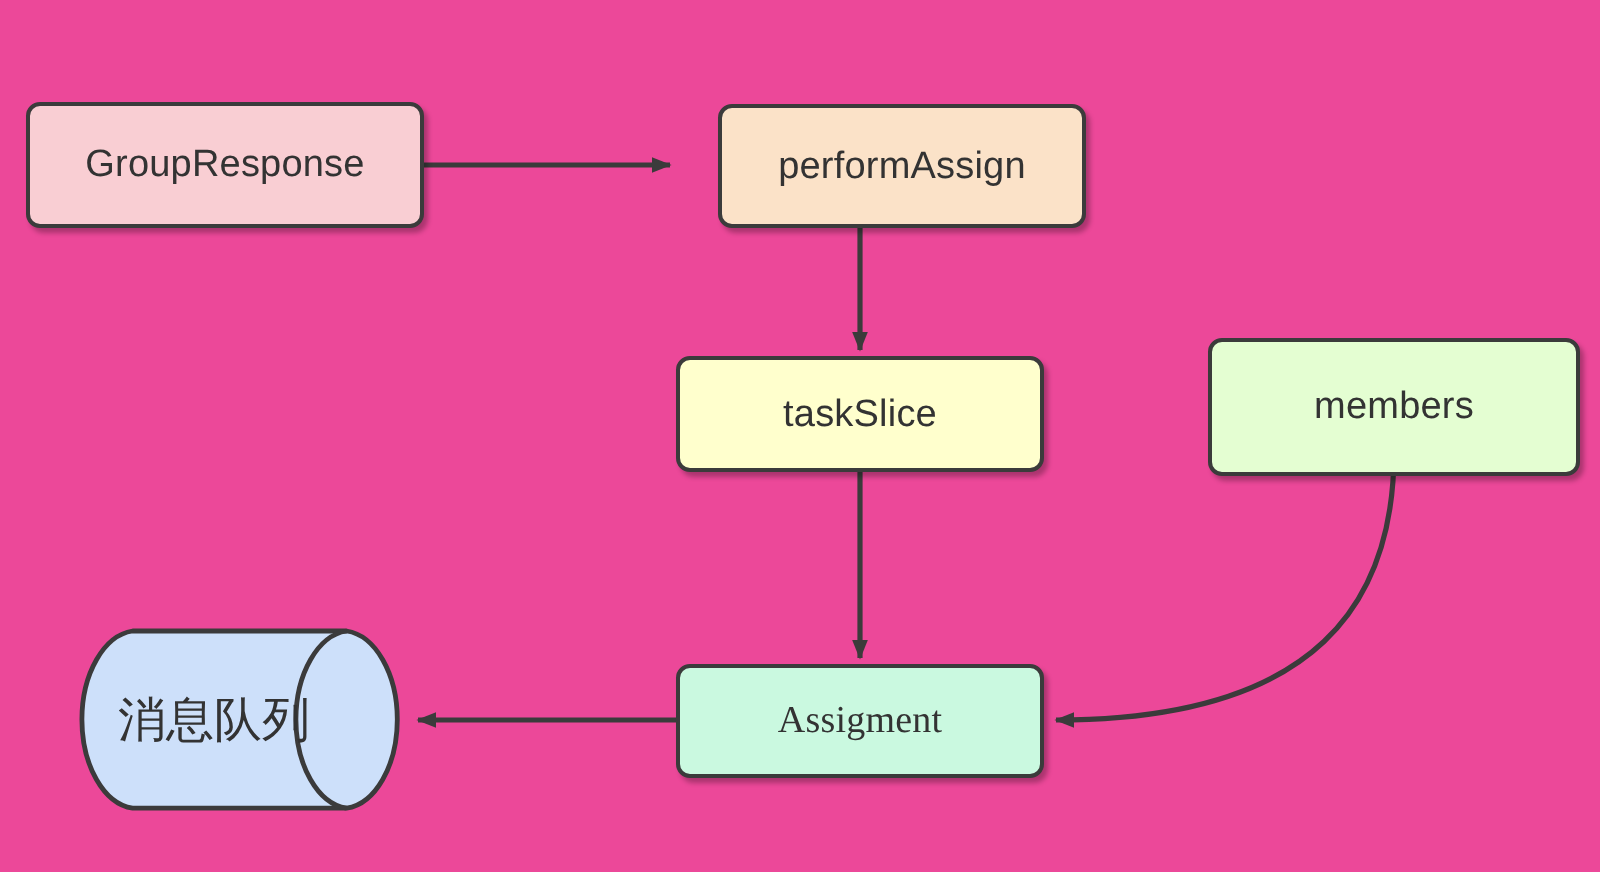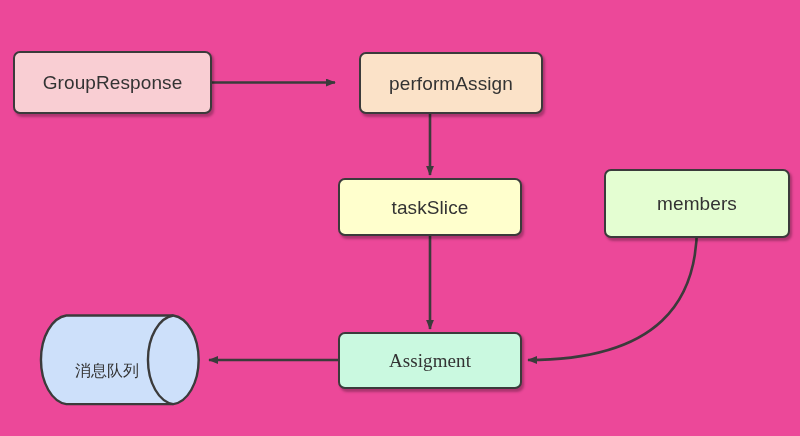--- a/index.html
+++ b/index.html
@@ -74,28 +74,28 @@
   }
   .cylinder svg {
     position: absolute;
     left: 0;
     top: 0;
     overflow: visible;
   }
   .cylinder-label {
     position: absolute;
     left: 0;
-    top: 12px;
+    top: 0;
     width: 140px;
     height: 91px;
     display: flex;
     align-items: center;
     justify-content: center;
     color: #333333;
-    font-size: 16px;
+    font-size: 24px;
     white-space: nowrap;
   }
 </style>
 </head>
 <body>
 
 <div id="canvas">
 
   <svg class="edges-layer" width="800" height="436" viewBox="0 0 800 436">
     <defs>

